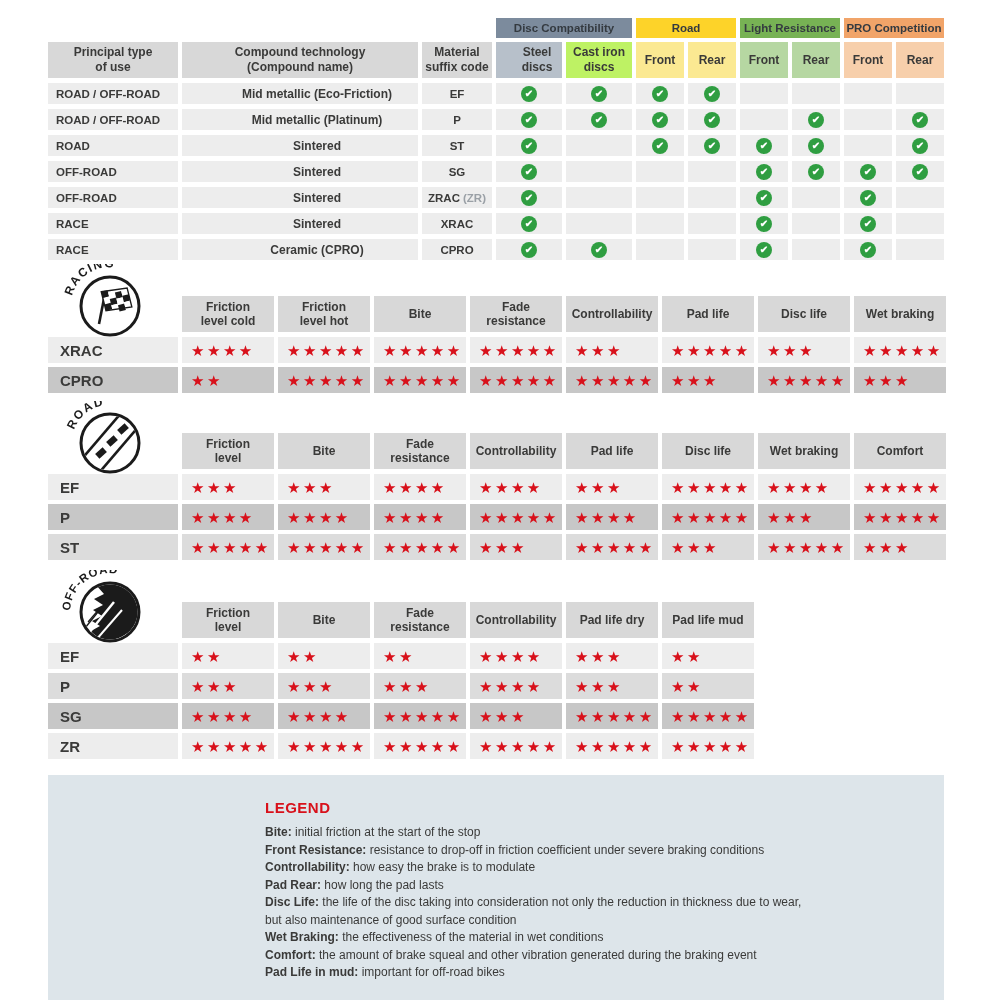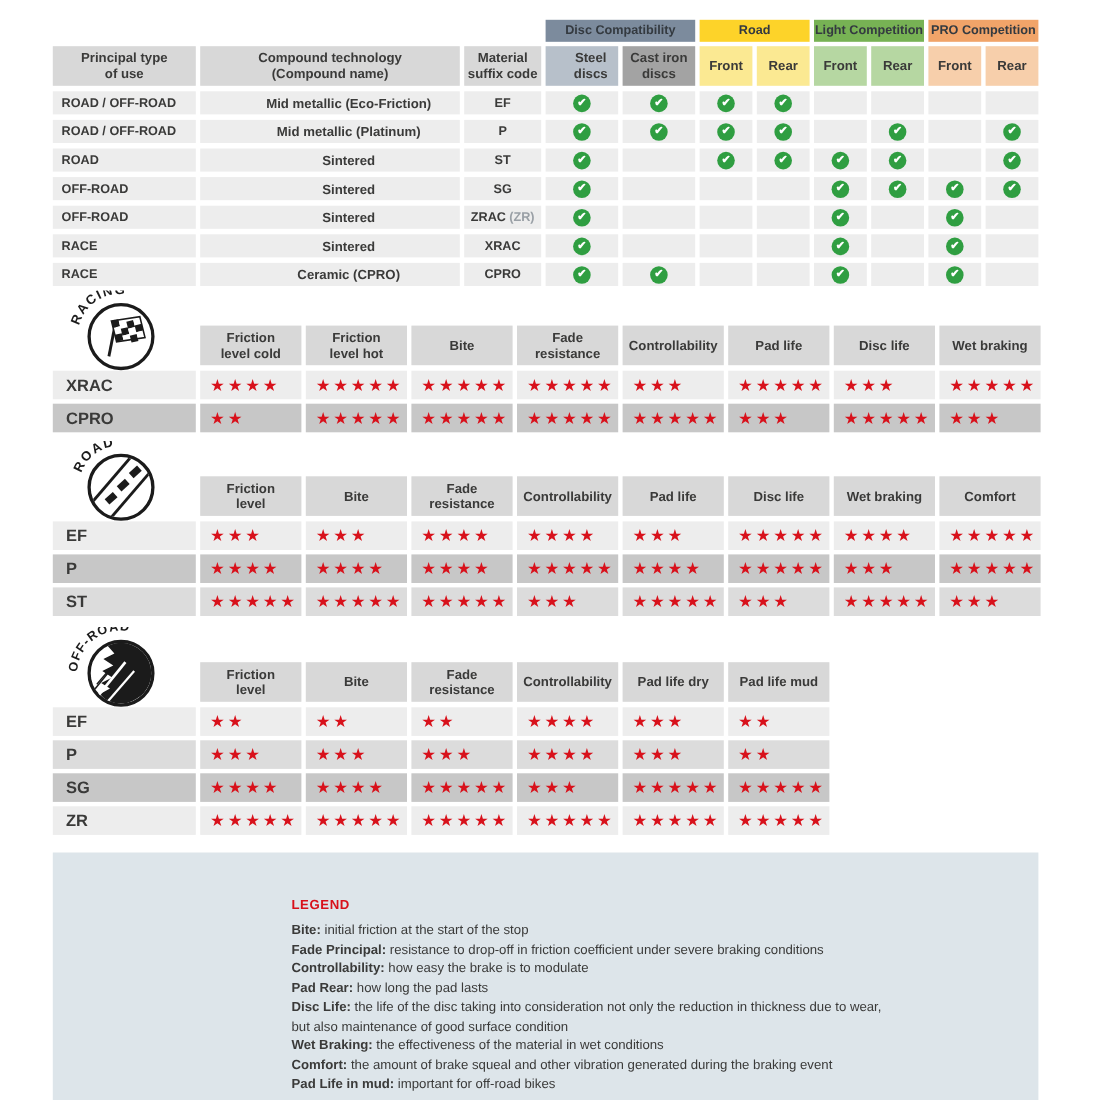--- a/index.html
+++ b/index.html
@@ -35,50 +35,50 @@
   .rcell{height:26px;display:flex;align-items:center;padding-left:9px;box-sizing:border-box;}
   .rlabel{font-size:15px;font-weight:700;padding-left:12px;}
   .shade-light{background:var(--row_light);}
   .shade-medium{background:var(--row_medium);}
   .shade-dark{background:var(--row_dark);}
   .stars{color:var(--star_red);font-size:15px;letter-spacing:2.5px;line-height:1;white-space:nowrap;}
 
   
   .legend{margin-top:16px;background:var(--legend_bg);width:896px;box-sizing:border-box;
           padding:24px 24px 28px 217px;min-height:216px;}
-  .legend-title{color:var(--star_red);font-weight:700;font-size:12px;letter-spacing:.5px;margin-bottom:8px;margin-top:16px;}
+  .legend-title{color:var(--star_red);font-weight:700;font-size:15px;letter-spacing:.5px;margin-bottom:8px;}
   .lentry{font-size:12px;line-height:17.5px;}
   .lentry b{font-weight:700;}
 
   .arc-label{font-size:12px;font-weight:700;letter-spacing:1.5px;fill:#1b1b1b;}
   .arc-label.small{font-size:11.5px;letter-spacing:1px;}
 </style>
 </head>
 <body>
 
 <div class="page">
 
   <section class="compat">
     <div class="cgrid">
         <div class="gspacer"></div>
         <div class="ghead" style="background: rgb(124, 139, 157);">Disc Compatibility</div>
         <div class="ghead" style="background: rgb(253, 211, 41);">Road</div>
-        <div class="ghead" style="background: rgb(119, 178, 84);">Light Competition</div>
+        <div class="ghead" style="background: rgb(119, 178, 84);">Light Resistance</div>
         <div class="ghead" style="background: rgb(241, 164, 105);">PRO Competition</div>
       </div>
     <div class="cgrid">
         <div class="hcell">Principal type
 of use</div>
         <div class="hcell">Compound technology
 (Compound name)</div>
         <div class="hcell">Material
 suffix code</div>
         <div class="hcell" style="background: rgb(183, 192, 202); padding-left: 16px;">Steel
 discs</div>
-        <div class="hcell" style="background: #a3a3a3;">Cast iron
+        <div class="hcell" style="background: #bef264;">Cast iron
 discs</div>
         <div class="hcell" style="background: rgb(251, 233, 146);">Front</div>
         <div class="hcell" style="background: rgb(251, 233, 146);">Rear</div>
         <div class="hcell" style="background: rgb(182, 215, 162);">Front</div>
         <div class="hcell" style="background: rgb(182, 215, 162);">Rear</div>
         <div class="hcell" style="background: rgb(247, 207, 171);">Front</div>
         <div class="hcell" style="background: rgb(247, 207, 171);">Rear</div>
       </div>
     <div id="compat-body">
         <div class="cgrid">
@@ -563,21 +563,21 @@
             <span class="stars">★★★★★</span>
           </div>
         </div>
       </div>
   </section>
 
   <section class="legend">
     <div class="legend-title">LEGEND</div>
     <div>
         <div class="lentry"><b>Bite: </b>initial friction at the start of the stop</div>
-        <div class="lentry"><b>Fade Principal: </b>resistance to drop-off in friction coefficient under severe braking conditions</div>
+        <div class="lentry"><b>Front Resistance: </b>resistance to drop-off in friction coefficient under severe braking conditions</div>
         <div class="lentry"><b>Controllability: </b>how easy the brake is to modulate</div>
         <div class="lentry"><b>Pad Rear: </b>how long the pad lasts</div>
         <div class="lentry"><b>Disc Life: </b>the life of the disc taking into consideration not only the reduction in thickness due to wear,</div>
         <div class="lentry">but also maintenance of good surface condition</div>
         <div class="lentry"><b>Wet Braking: </b>the effectiveness of the material in wet conditions</div>
         <div class="lentry"><b>Comfort: </b>the amount of brake squeal and other vibration generated during the braking event</div>
         <div class="lentry"><b>Pad Life in mud: </b>important for off-road bikes</div>
       </div>
   </section>
 

